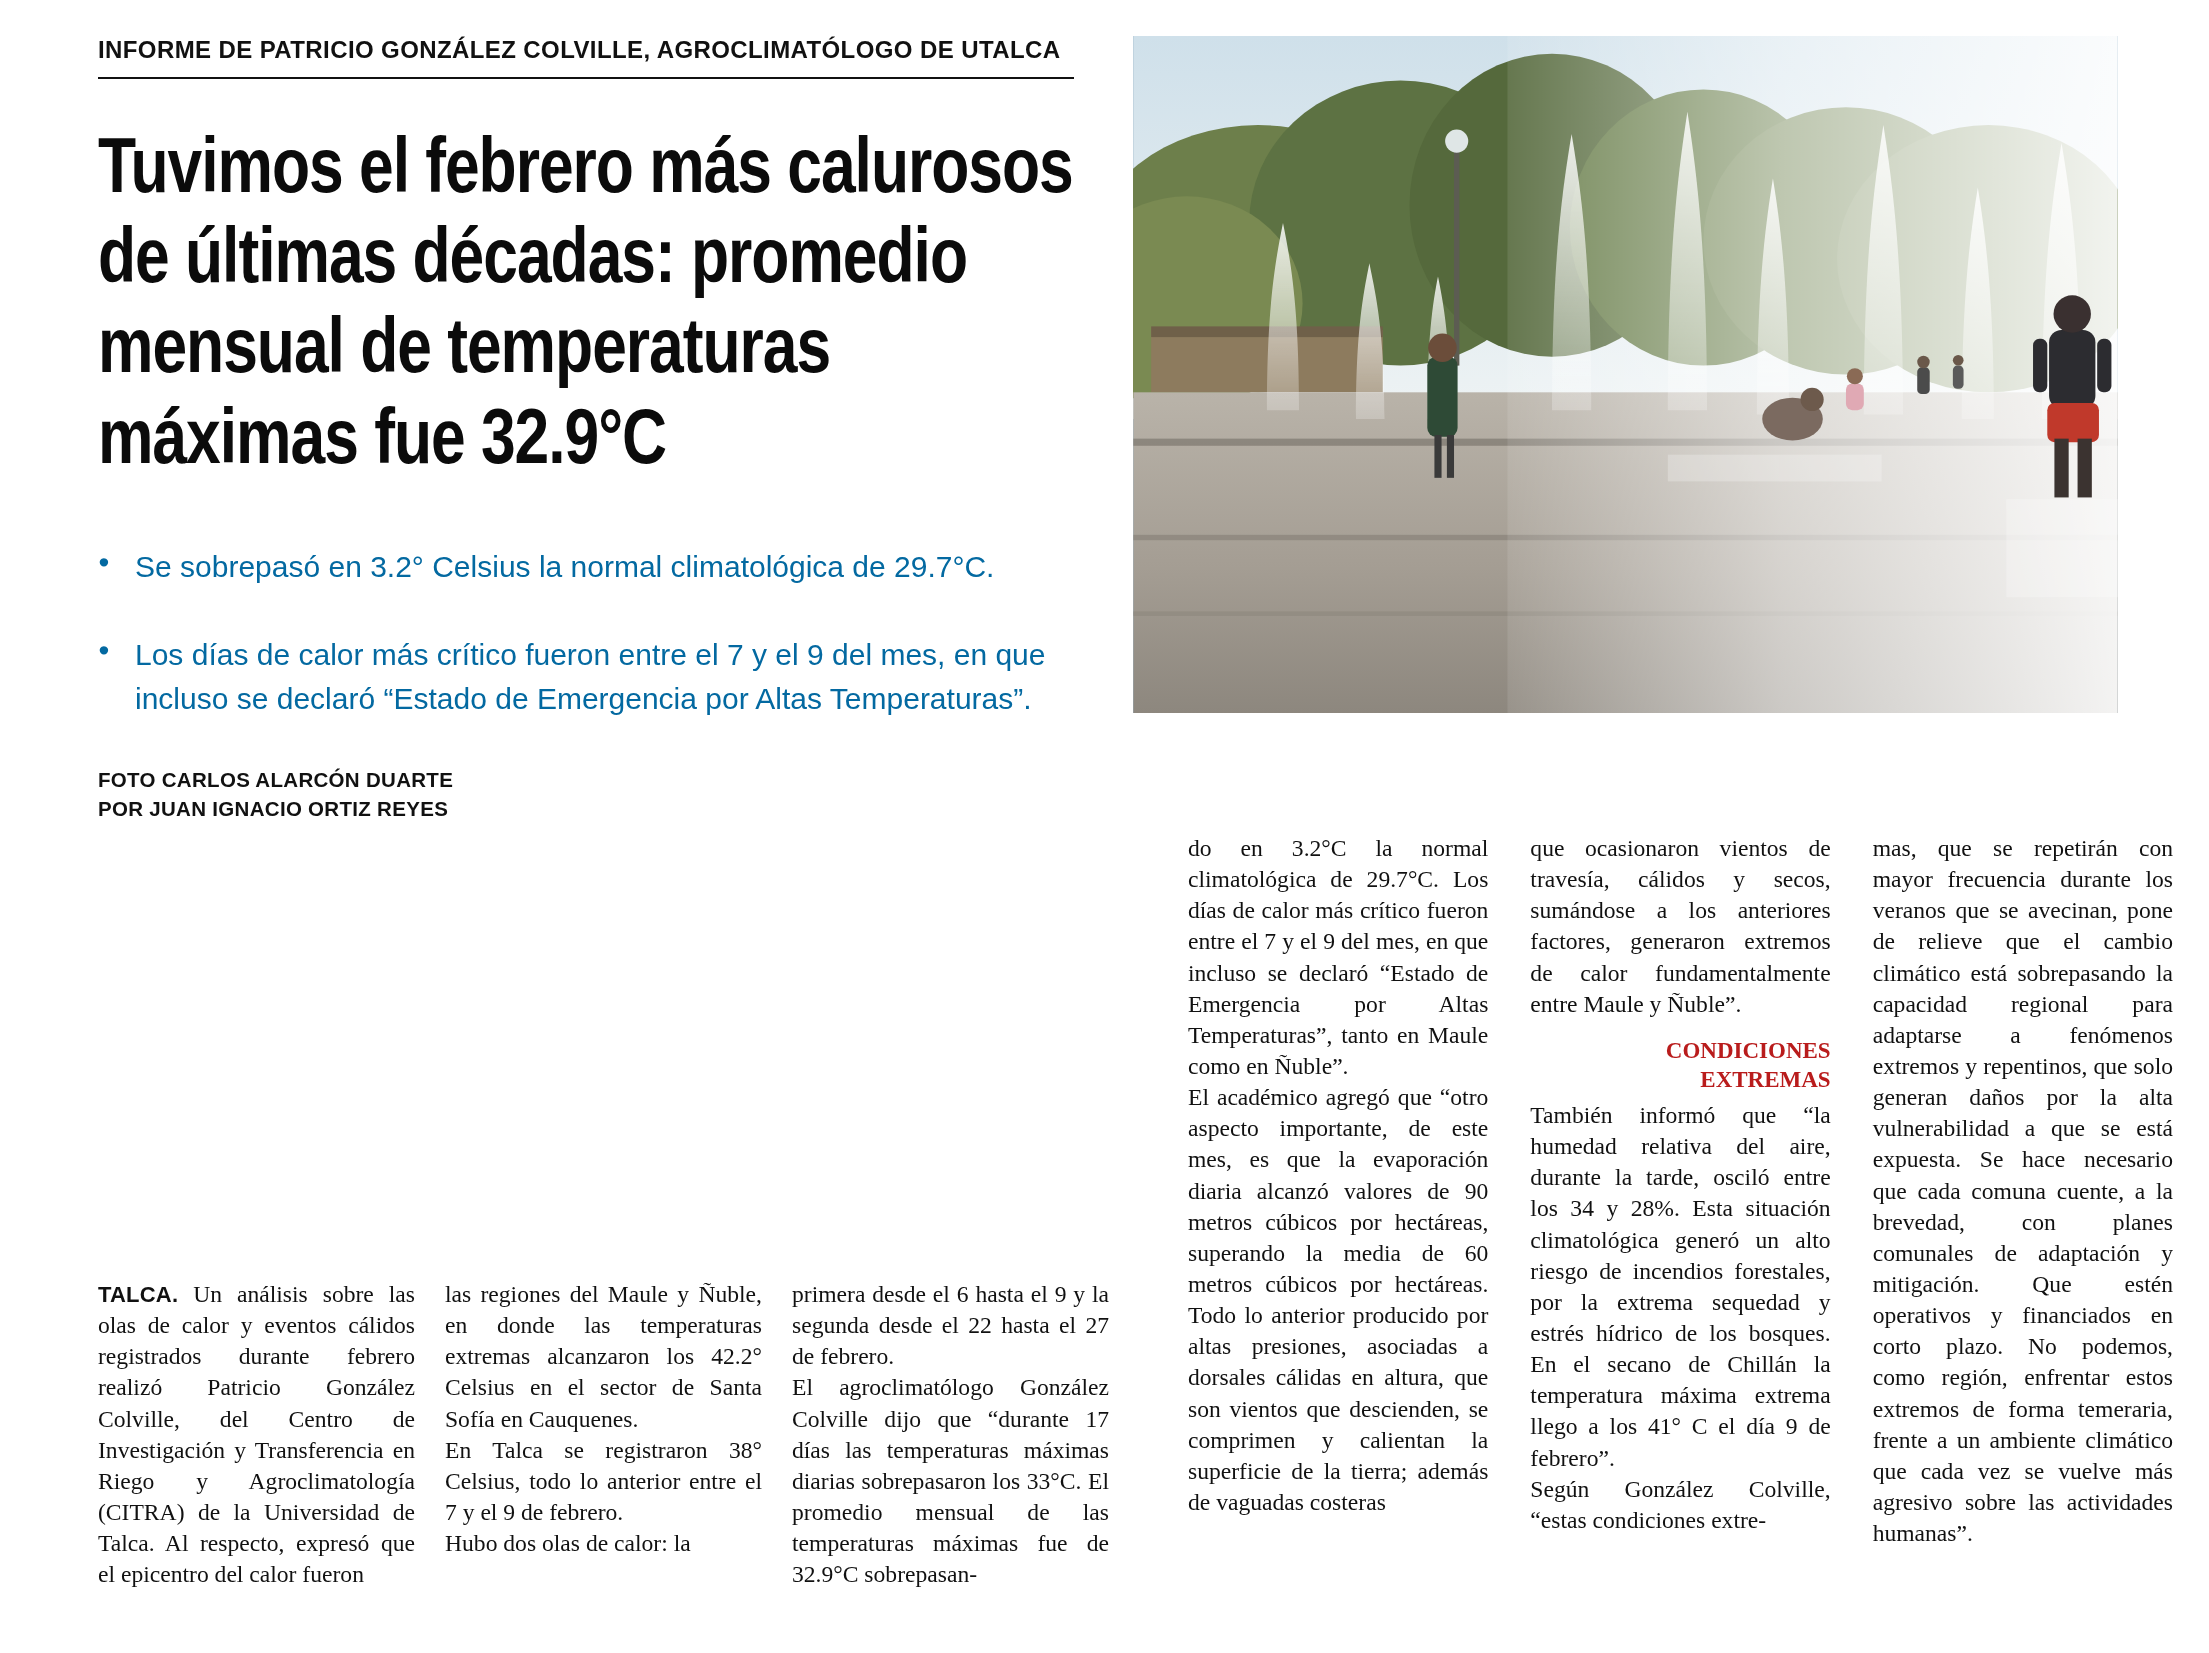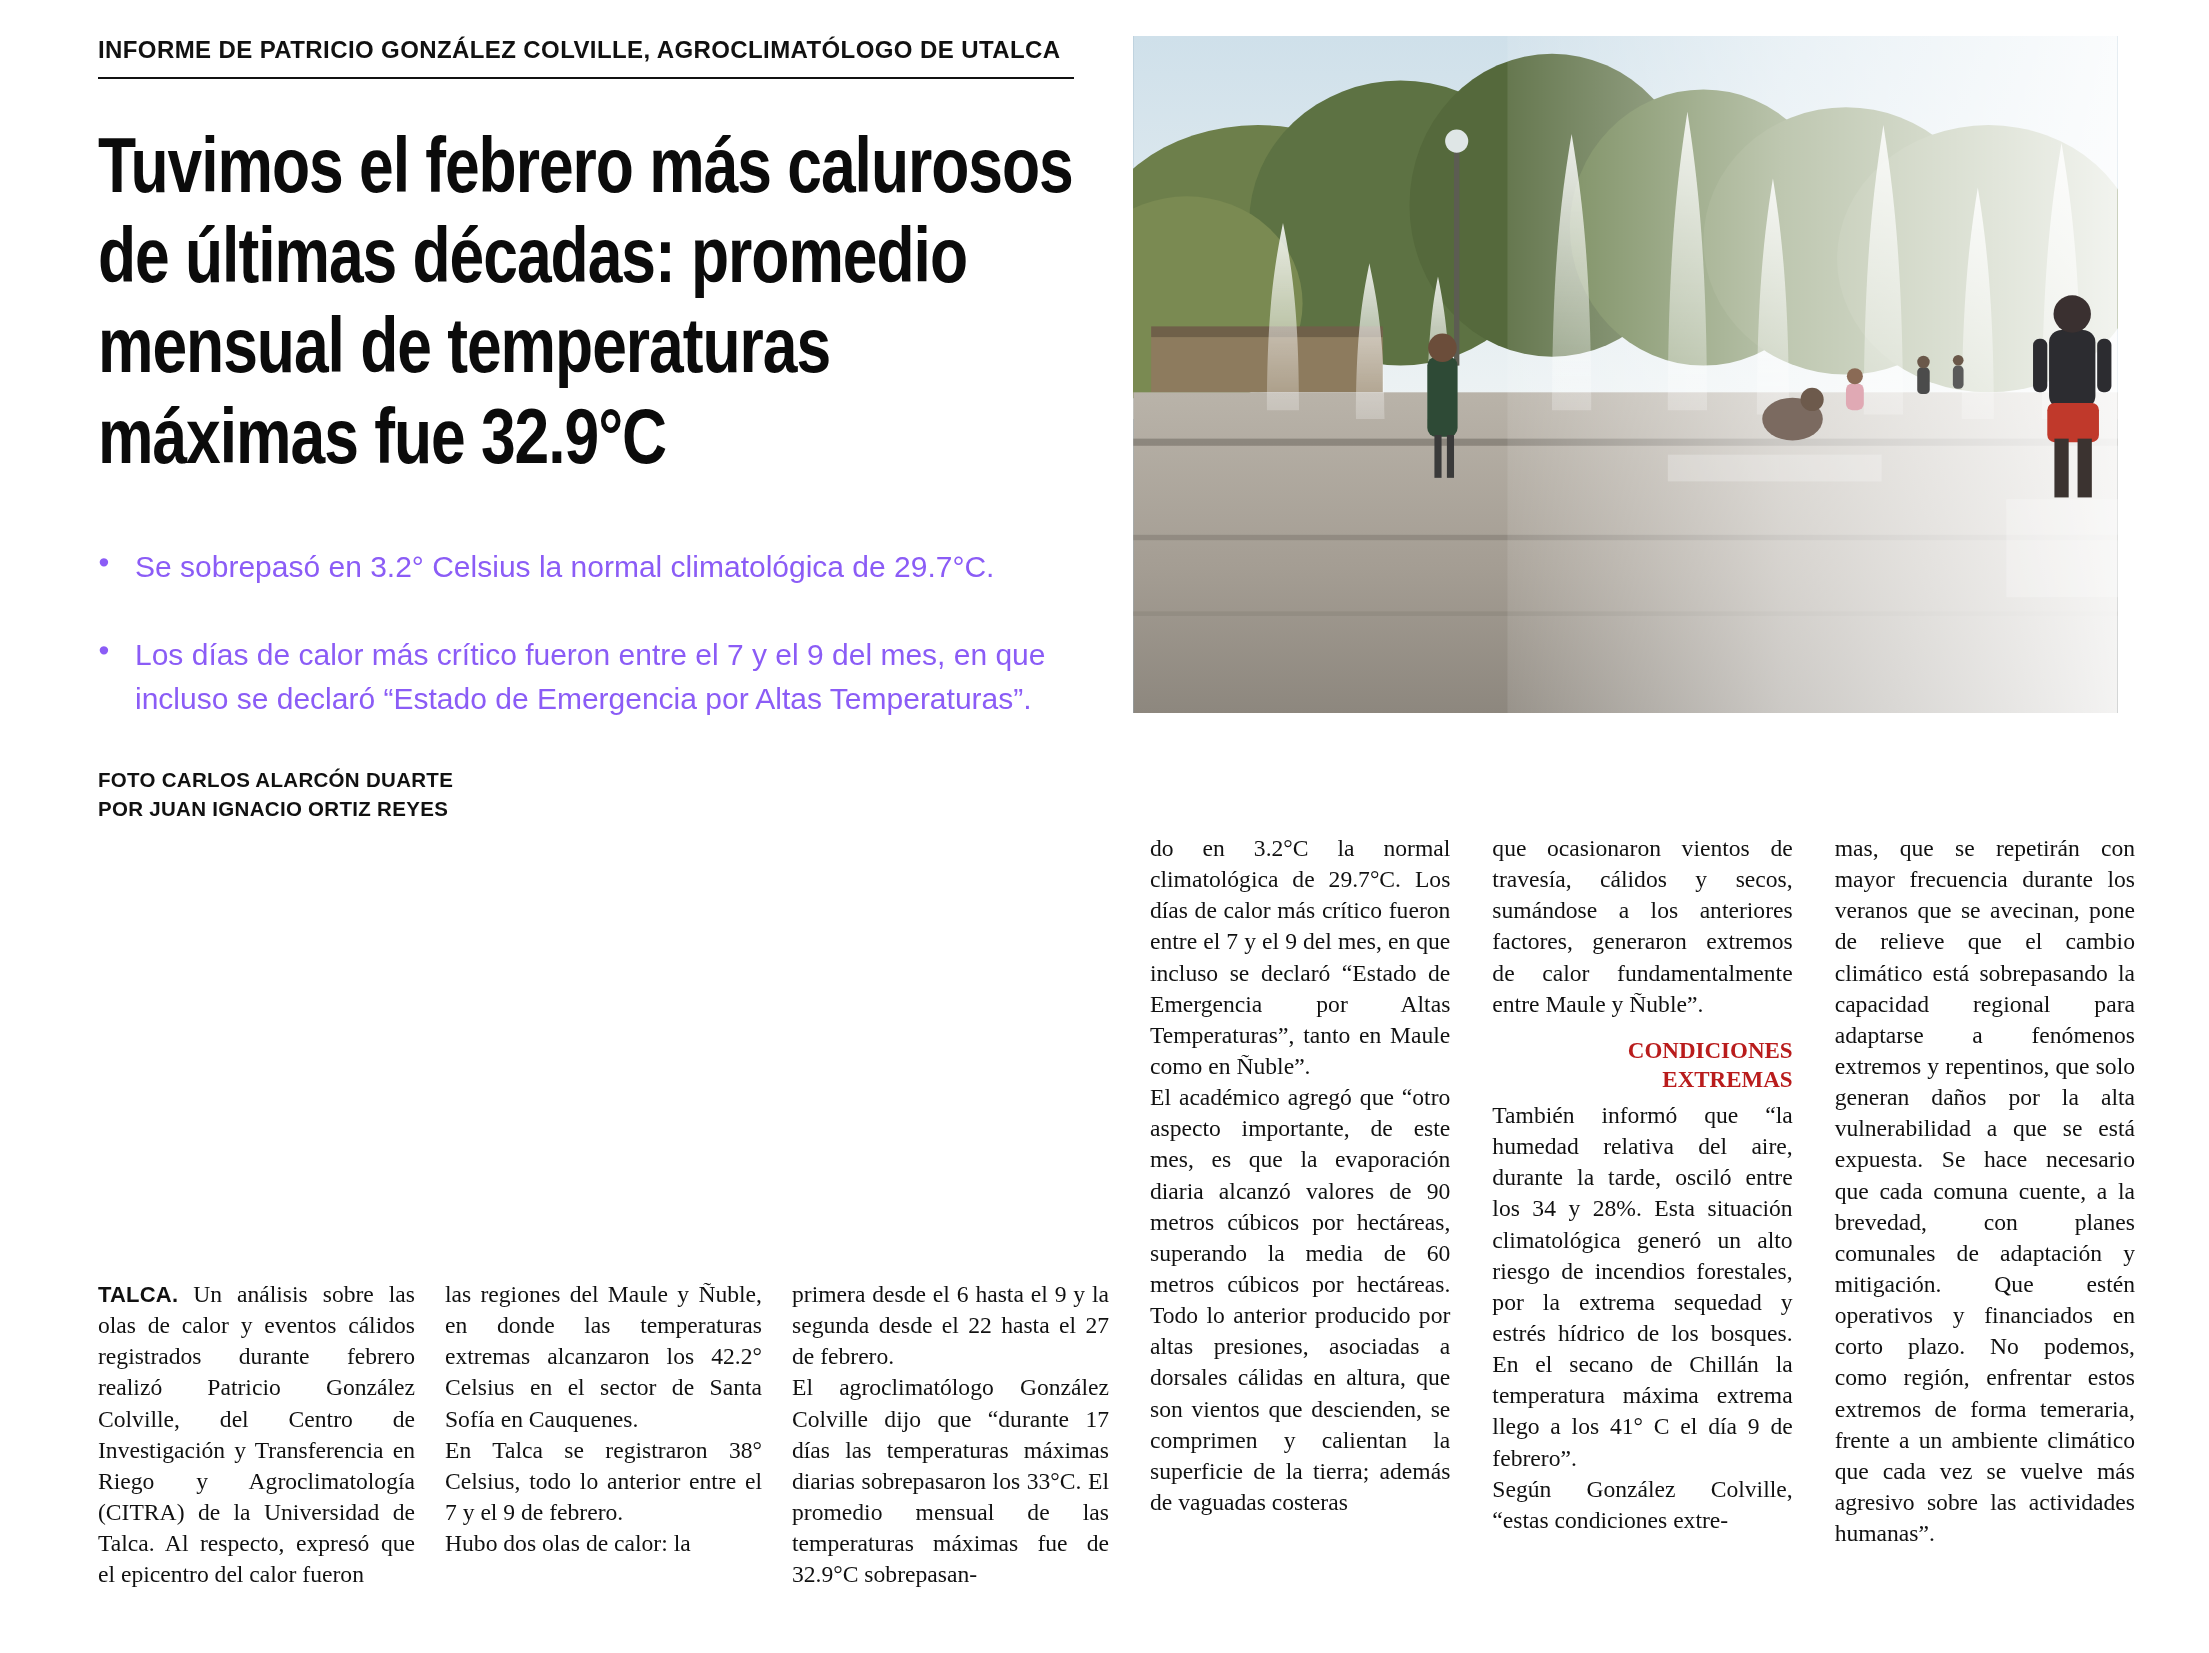--- a/index.html
+++ b/index.html
@@ -57,21 +57,21 @@
   }
 
   .bullets {
     margin-top: 64px;
     width: 967px;
   }
   .bullet {
     font-family: "Liberation Sans", sans-serif;
     font-size: 30px;
     line-height: 1.48;
-    color: #8b5cf6;
+    color: #0369a1;
     margin-bottom: 43px;
     position: relative;
     padding-left: 37px;
   }
   .bullet::before {
     content: "\25CF";
     position: absolute;
     left: 0;
     top: 1.8px;
     font-size: 19.6px;
@@ -109,21 +109,21 @@
     font-size: 20.5px;
     line-height: 1.48;
     color: #1a1a1a;
     width: 980px;
   }
 
   
   .body-cols {
     position: absolute;
     top: 833px;
-    left: 1150px;
+    left: 1188px;
     width: 985px;
     display: flex;
     gap: 42px;
   }
   .body-col {
     width: 310px;
   }
   .body-col p {
     margin: 0;
     font-family: "Liberation Serif", serif;

